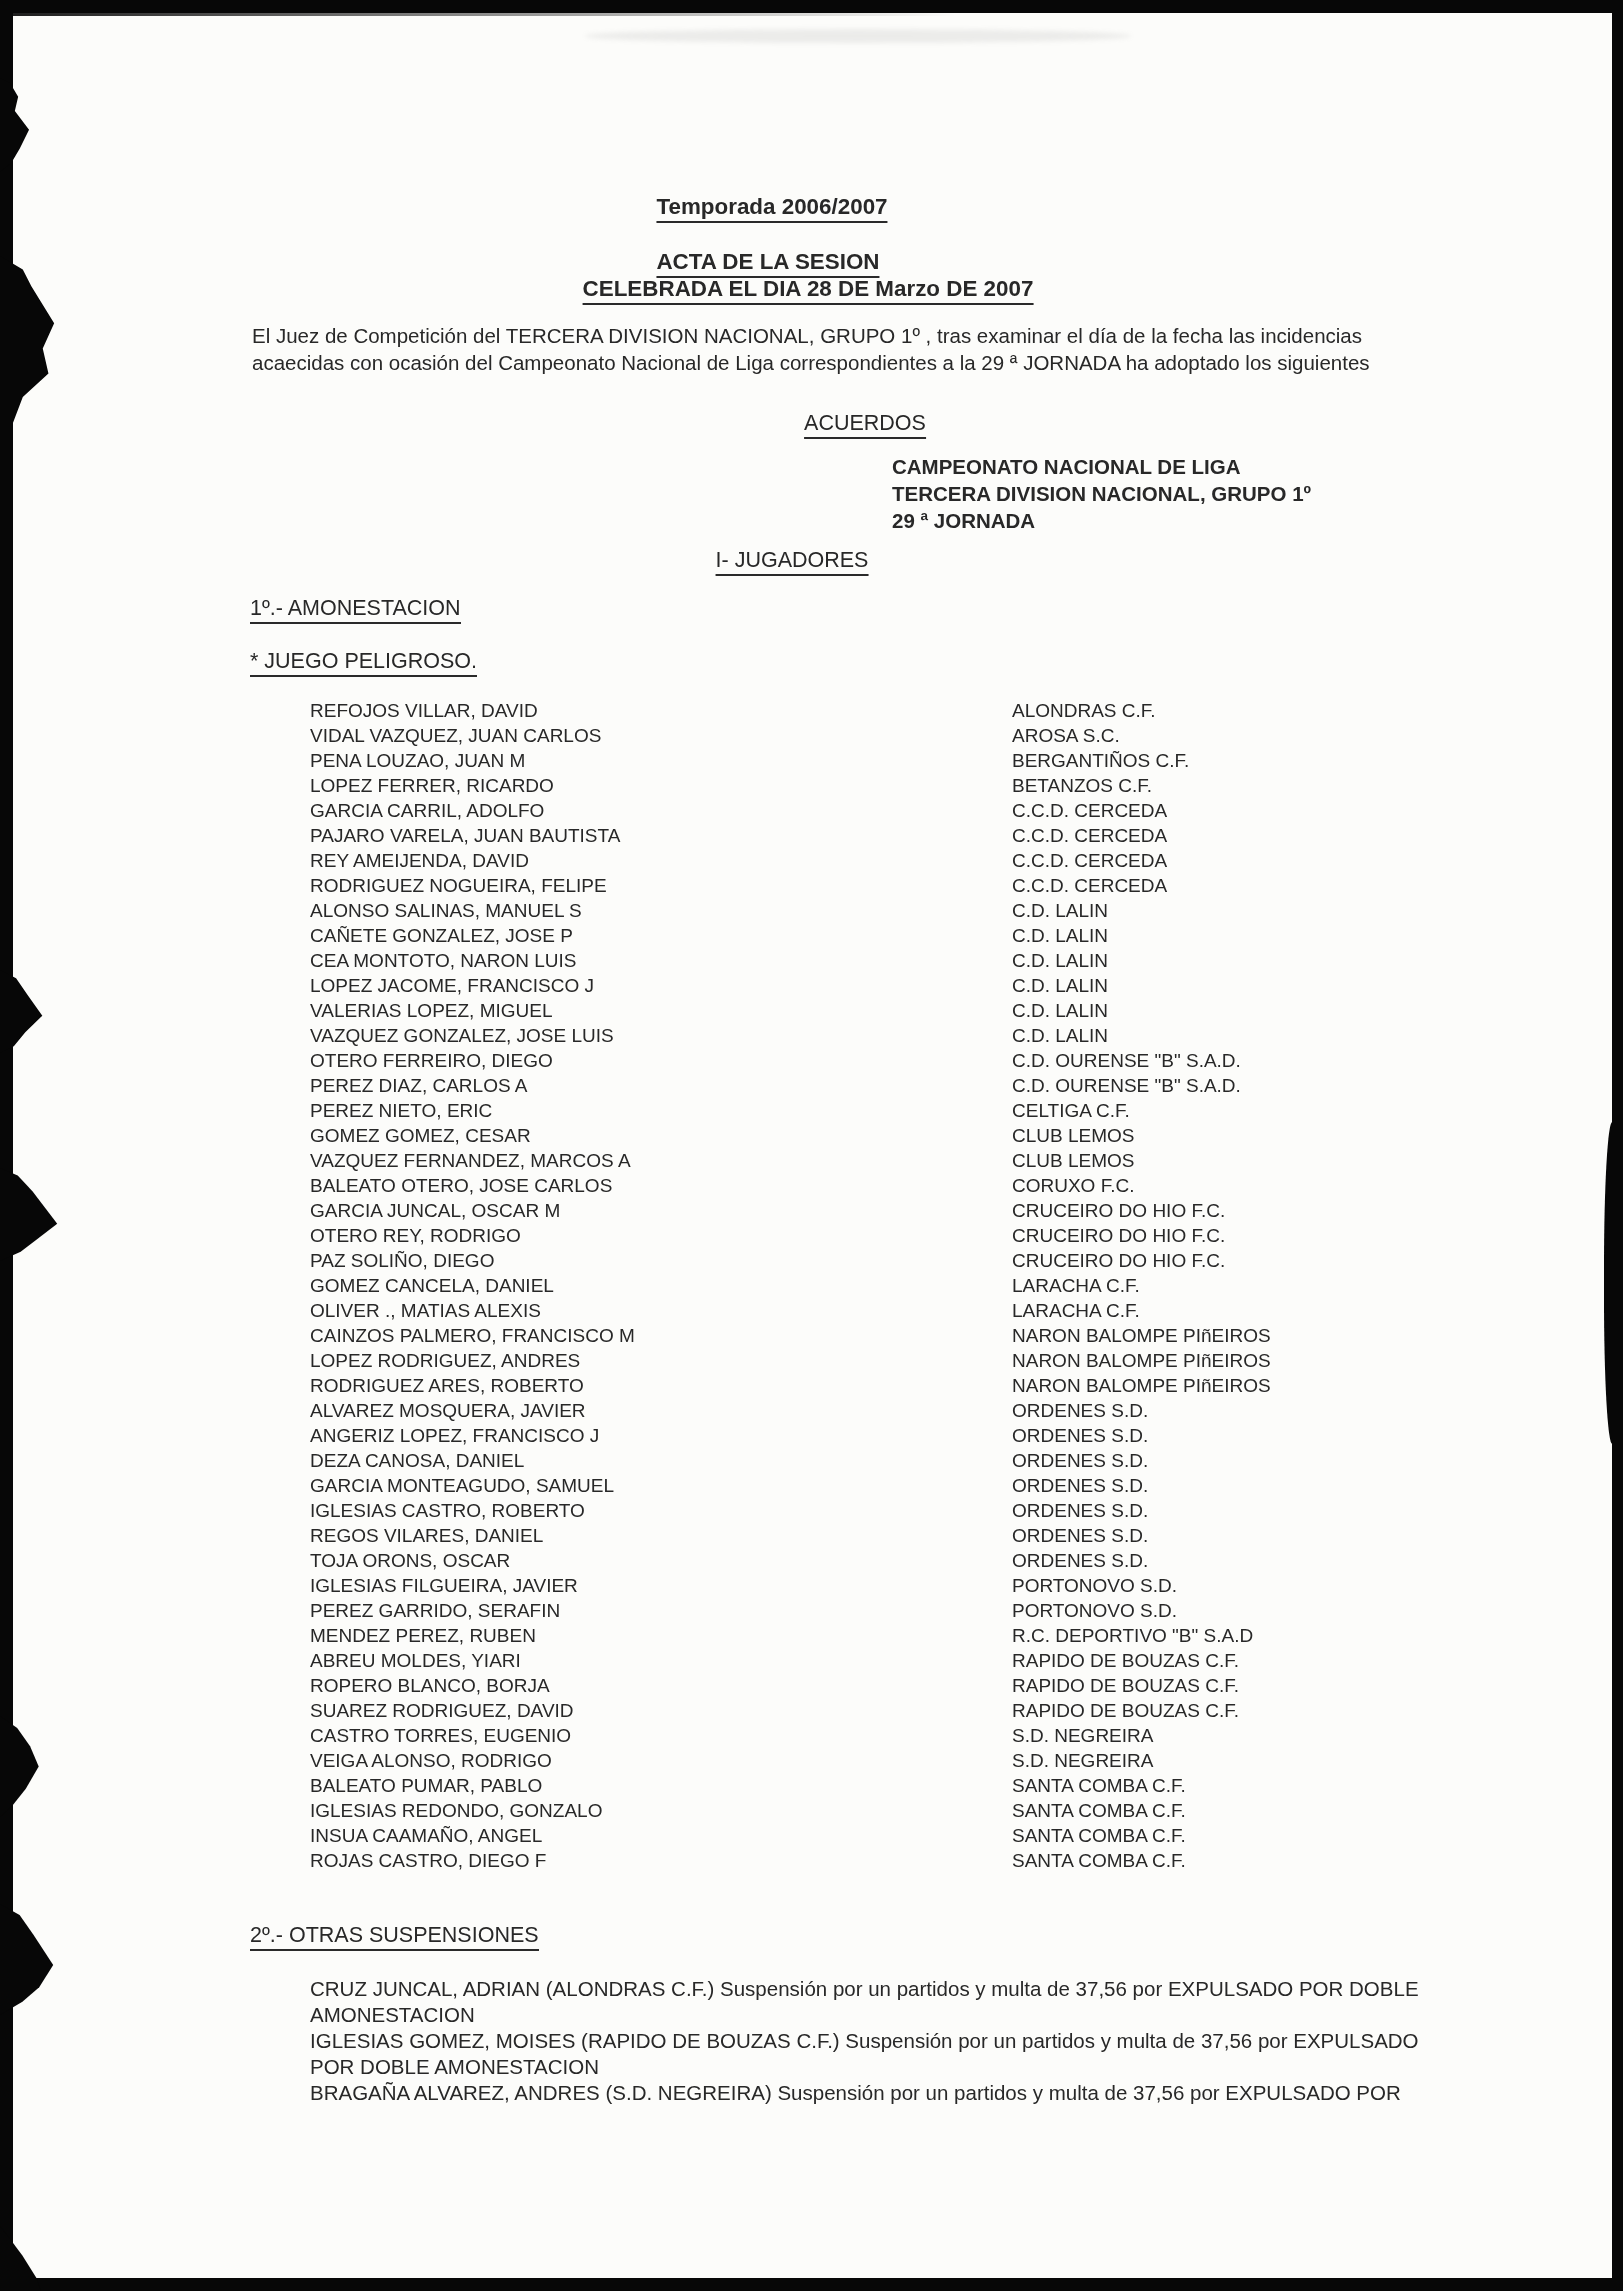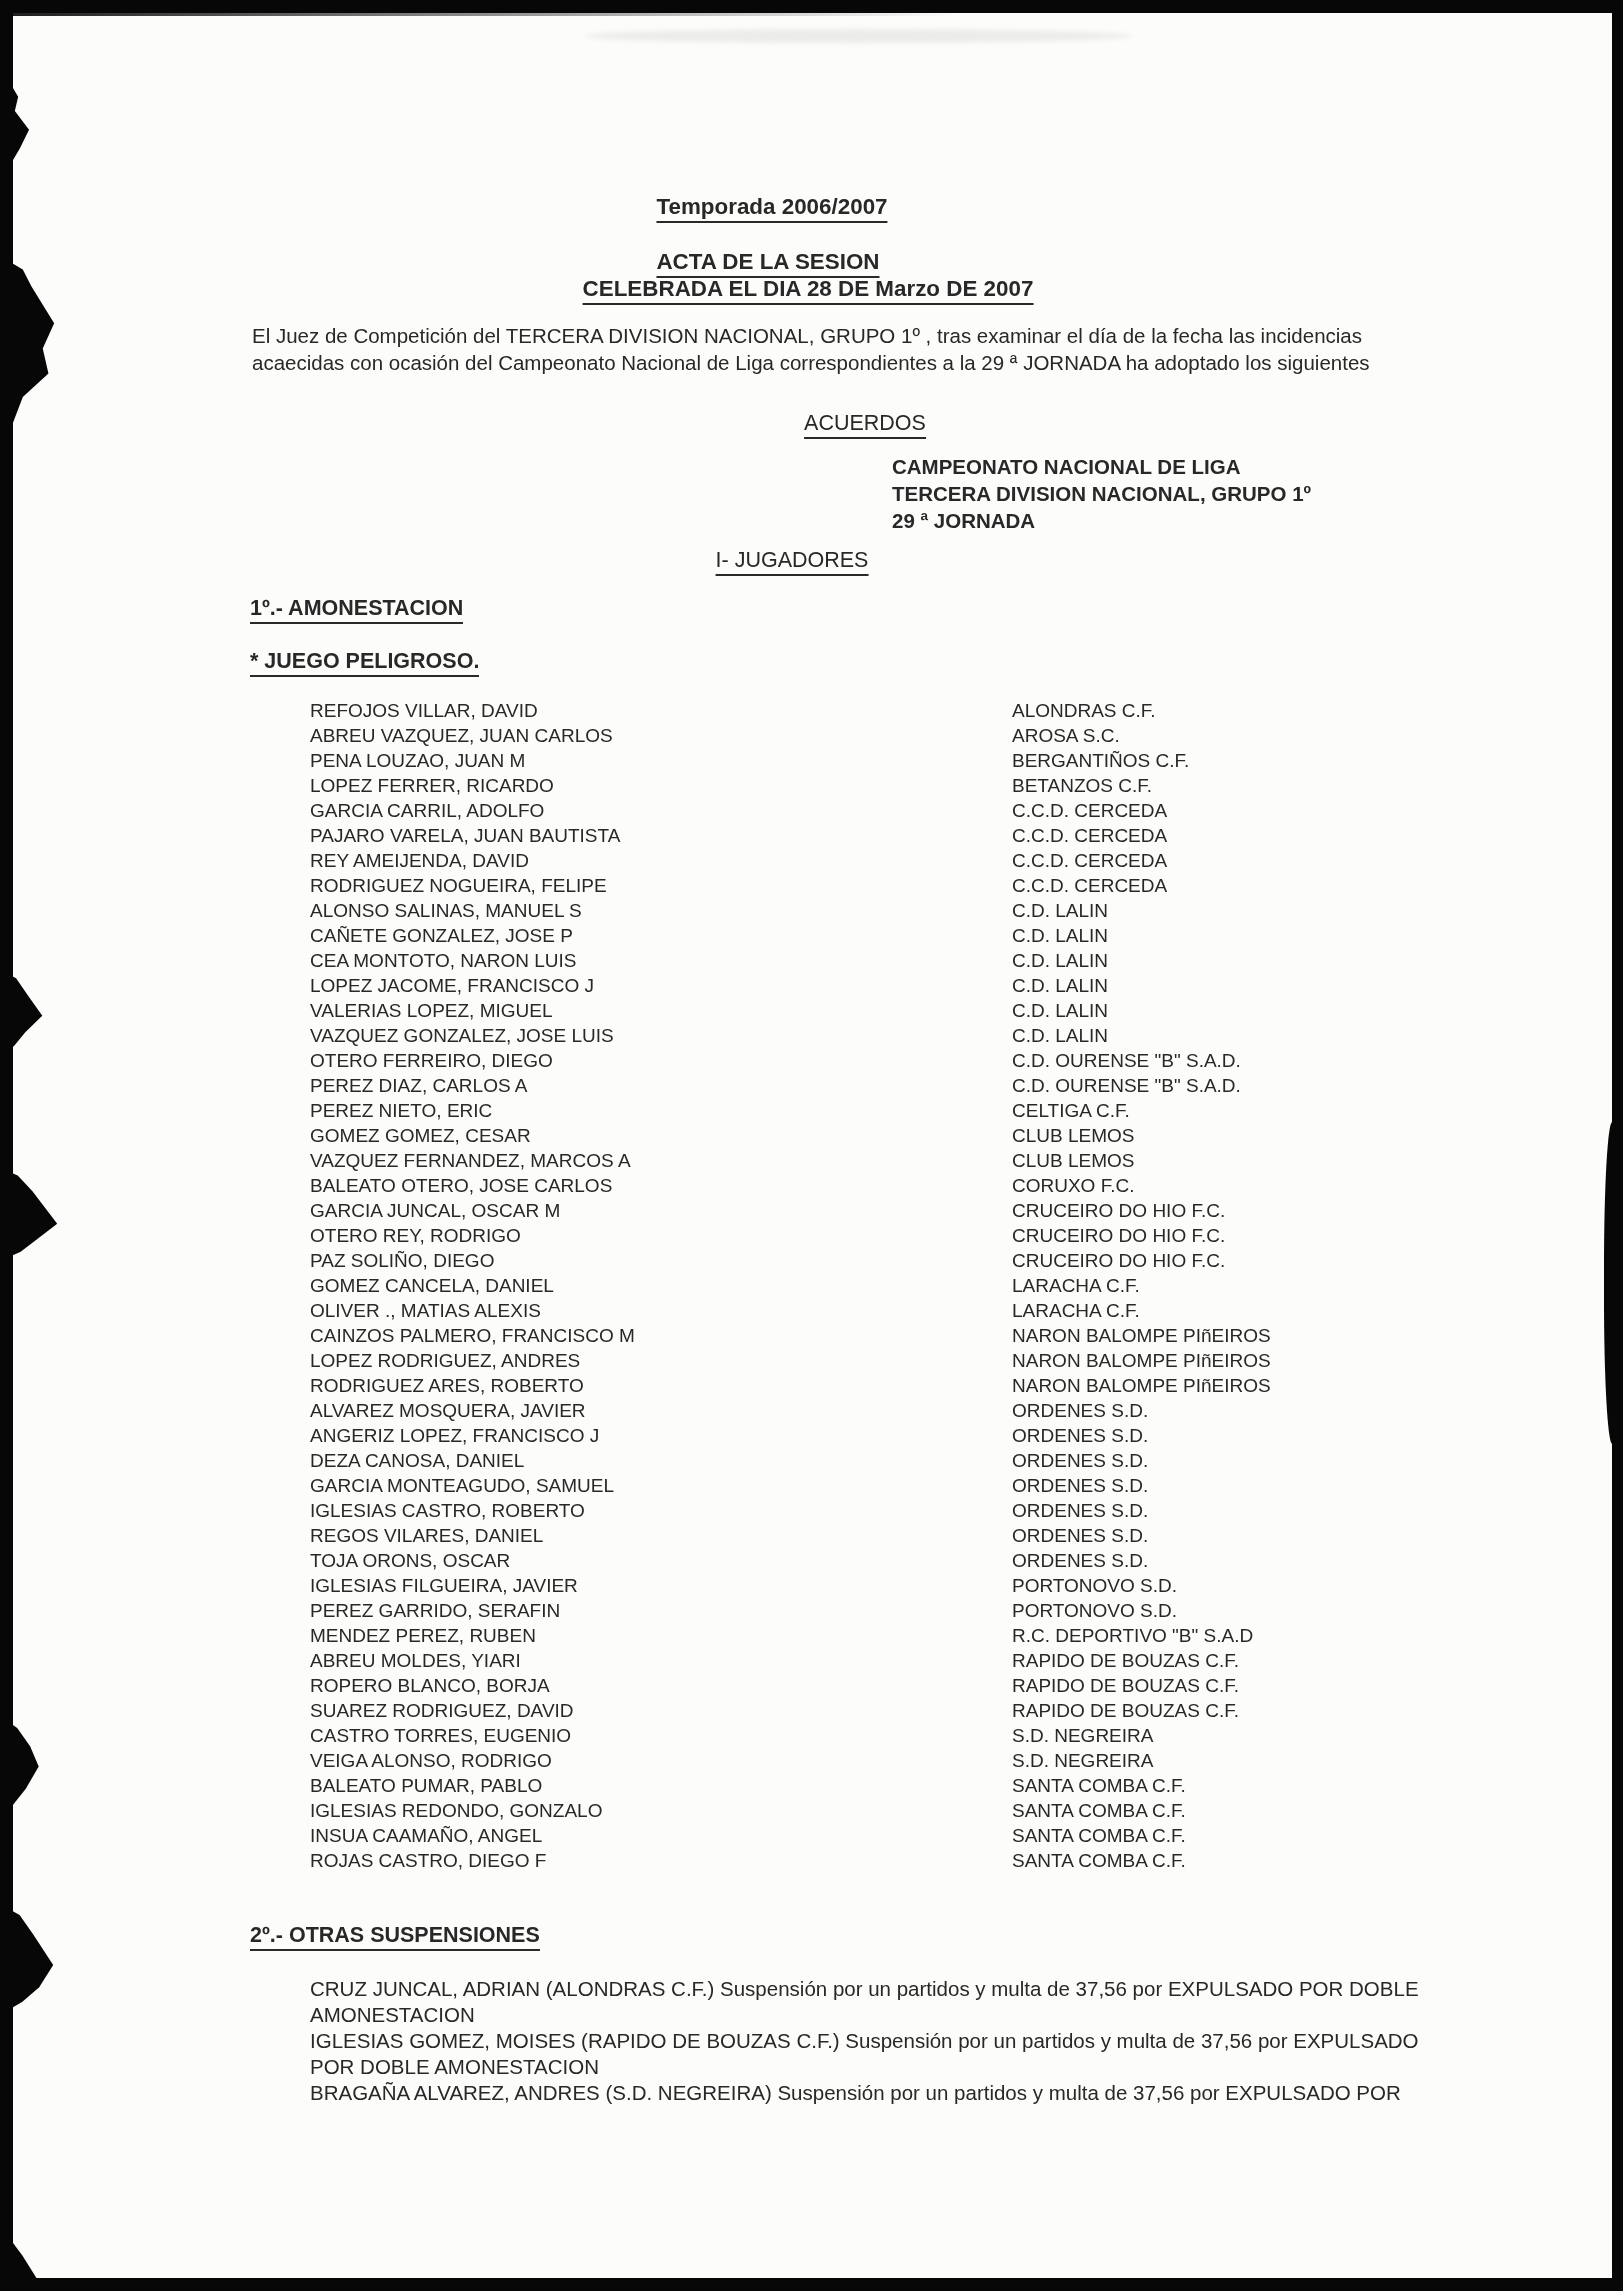--- a/index.html
+++ b/index.html
@@ -19,21 +19,21 @@
   .ctr { transform: translateX(-50%); white-space: nowrap; }
   .b { font-weight: 700; }
   .u { border-bottom: 2px solid #2a2a2a; padding-bottom: 2px; }
   .title { font-size: 22.4px; line-height: 1.05; text-align: center; }
   .subhead { font-size: 21.5px; line-height: 1.05; }
   .para {
     font-size: 20.5px; line-height: 27px;
     white-space: pre-line;
   }
   .comp-line { font-size: 20.5px; line-height: 27px; font-weight: 700; white-space: nowrap; }
-  .sectionhead { font-size: 21.5px; line-height: 1.05; font-weight: 700; }
+  .sectionhead { font-size: 21.5px; line-height: 1.05; font-weight: 400; }
 
   .warn-list { position: absolute; left: 310px; top: 698px; width: 1229px; }
   .warn-row { position: relative; height: 25px; font-size: 19px; line-height: 25px; white-space: nowrap; }
   .warn-row .player { position: absolute; left: 0; }
   .warn-row .club { position: absolute; left: 702px; }
 
   .susp-list { position: absolute; left: 310px; top: 1976px; width: 1239px; }
   .susp-list p { margin: 0; font-size: 20.5px; line-height: 26px; white-space: pre-line; }
 
   
@@ -110,21 +110,21 @@
     <span class="u">* JUEGO PELIGROSO.</span>
   </div>
 
   <div class="warn-list">
 
   <div class="warn-row">
       <span class="player">REFOJOS VILLAR, DAVID</span>
       <span class="club">ALONDRAS C.F.</span>
     </div>
       <div class="warn-row">
-      <span class="player">ABREU VAZQUEZ, JUAN CARLOS</span>
+      <span class="player">VIDAL VAZQUEZ, JUAN CARLOS</span>
       <span class="club">AROSA S.C.</span>
     </div>
       <div class="warn-row">
       <span class="player">PENA LOUZAO, JUAN M</span>
       <span class="club">BERGANTIÑOS C.F.</span>
     </div>
       <div class="warn-row">
       <span class="player">LOPEZ FERRER, RICARDO</span>
       <span class="club">BETANZOS C.F.</span>
     </div>

